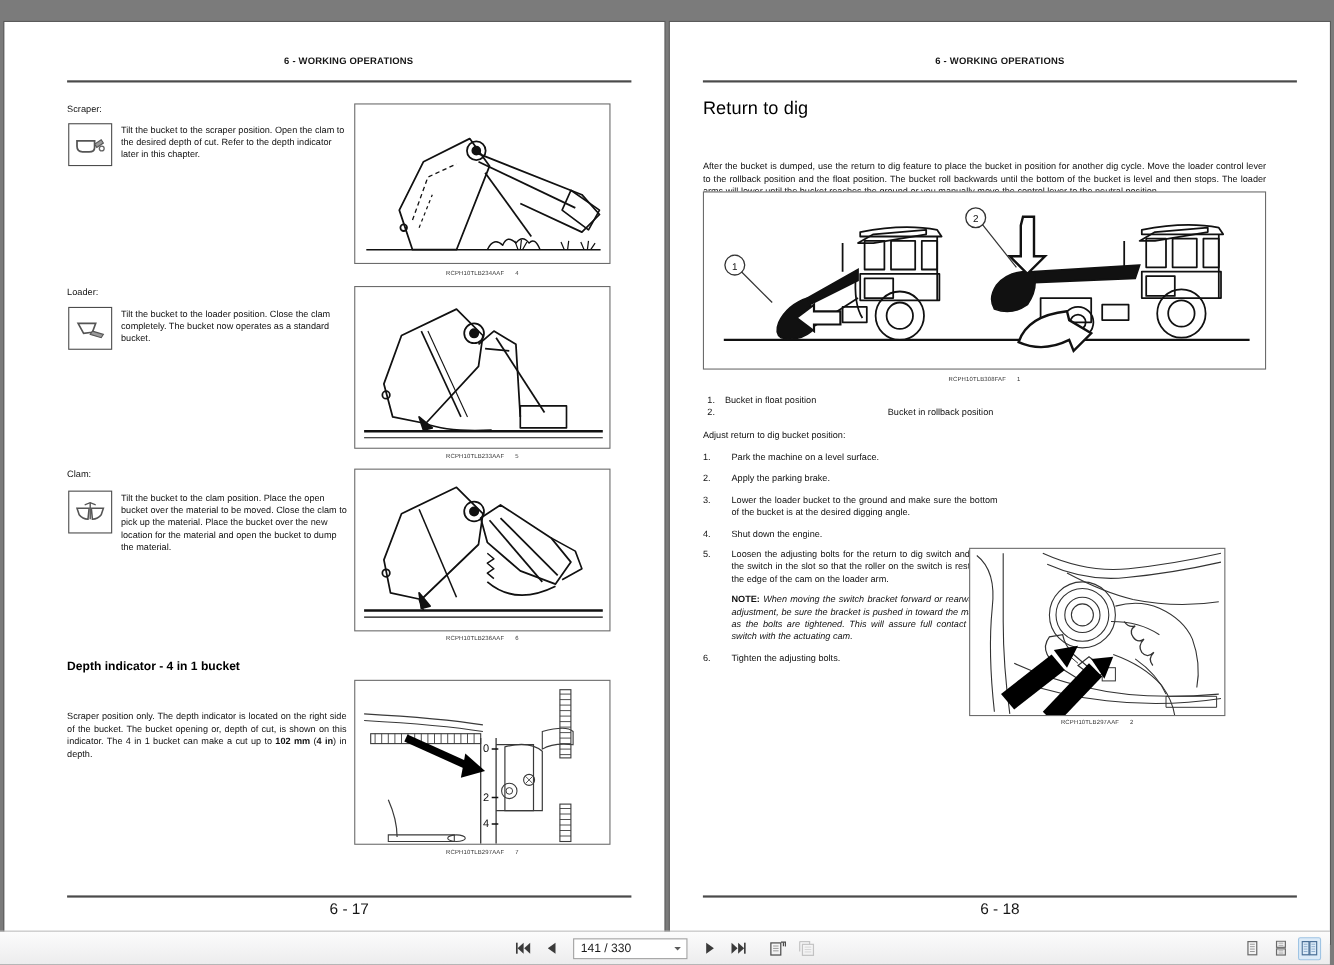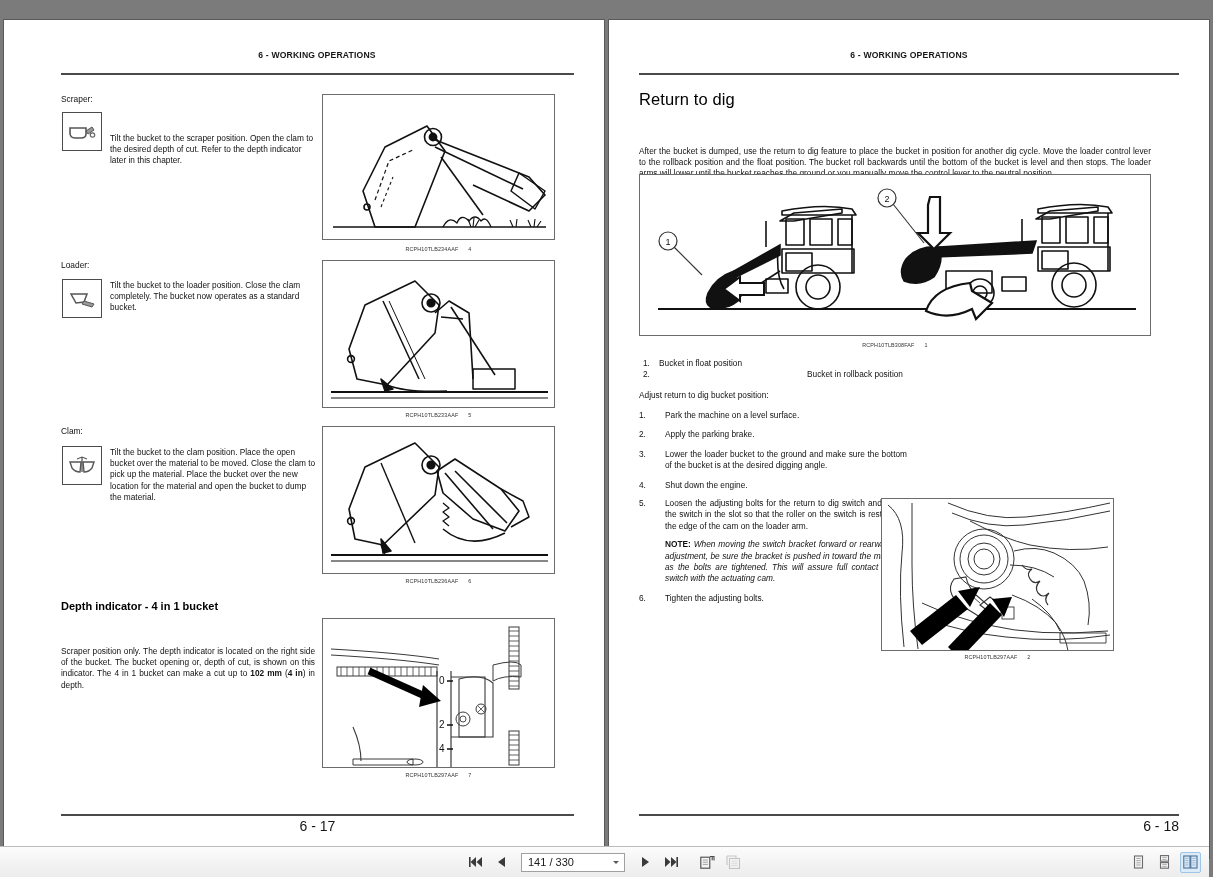--- a/index.html
+++ b/index.html
@@ -198,21 +198,21 @@
         <div class="runrule"></div>
 
         <div class="lbl" style="left:57px; top:74px;">Scraper:</div>
         <div class="iconbox" style="left:58px; top:92px;">
           <svg width="30" height="20" viewBox="0 0 30 20">
             <path d="M3 6 H19 V12 Q19 16 14 16 H8 Q3 16 3 11 Z" fill="none" stroke="#555" stroke-width="1.6"></path>
             <path d="M19 9 L25 5 L27 8 L21 12 Z" fill="#9a9a9a" stroke="#555" stroke-width="1"></path>
             <circle cx="25.5" cy="13" r="2.2" fill="none" stroke="#666" stroke-width="1.2"></circle>
           </svg>
         </div>
-        <div class="body-txt" style="left:106px; top:93px; width:204px;margin-top:20px;">Tilt the bucket to the scraper position.  Open the clam to the desired depth of cut. Refer to the depth indicator later in this chapter.</div>
+        <div class="body-txt" style="left:106px; top:93px; width:204px;">Tilt the bucket to the scraper position.  Open the clam to the desired depth of cut. Refer to the depth indicator later in this chapter.</div>
 
         <div class="fig" style="left:318px; top:74px; width:233px; height:146px;">
           <svg width="233" height="146" viewBox="0 0 233 146">
             <g fill="none" stroke="#111" stroke-width="1.6" stroke-linejoin="round">
 
               <path d="M10 132 H223" stroke-width="1.4"></path>
 
               <path d="M40 96 L62 52 L104 31 L122 56 L92 132 L52 132 Z"></path>
 
               <path d="M52 105 L66 66 L92 54" stroke-dasharray="4 3" stroke-width="1.2"></path>
@@ -531,21 +531,21 @@
               <path d="M66 148 L108 104 L120 116 L78 160 Z"></path>
               <path d="M110 100 L130 98 L122 118 Z"></path>
             </g>
           </svg>
         </div>
         <div class="figcap" style="left:272px; top:634px; width:233px; text-align:center;">
           <span>RCPH10TLB297AAF</span><span class="num">2</span>
         </div>
 
         <div class="footrule" style="left:30px; right:30px;"></div>
-        <div class="footnum" style="left:30px; right:30px;text-align:right;">6 - 18</div>
+        <div class="footnum" style="left:30px; right:30px;">6 - 18</div>
       </div>
     </div>
 
   </div>
 
   <div class="toolbar">
     <div class="tb-center">
 
       <div class="tbtn" title="First page">
         <svg width="14" height="12" viewBox="0 0 14 12">

